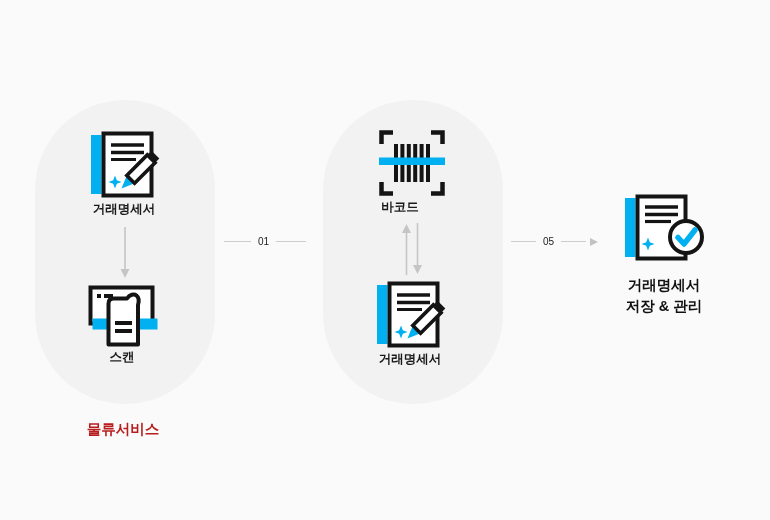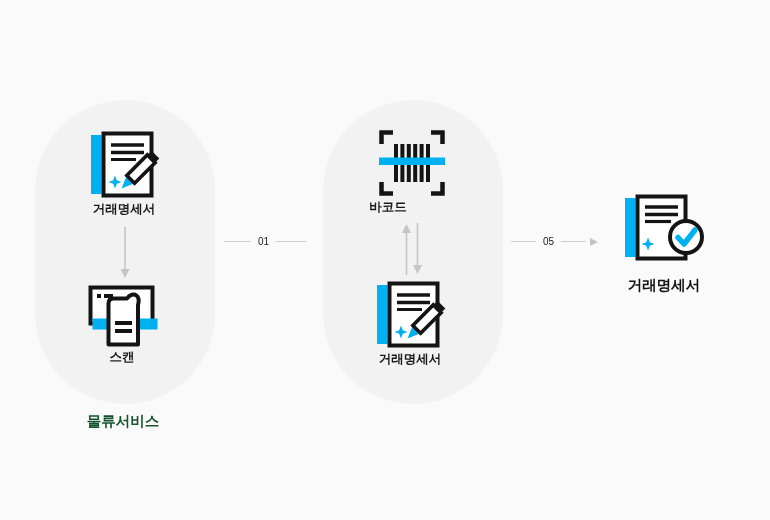--- a/index.html
+++ b/index.html
@@ -14,21 +14,21 @@
   }
   #pill-1 { left:35px; }
   #pill-2 { left:323px; }
   .abs { position:absolute; }
   .icon-label {
     position:absolute; transform:translateX(-50%);
     font-size:12.5px; font-weight:700; color:#191919; white-space:nowrap;
   }
   .stage-title {
     position:absolute; transform:translateX(-50%);
-    font-size:14.5px; font-weight:700; color:#14532d; white-space:nowrap;
+    font-size:14.5px; font-weight:700; color:#b91c1c; white-space:nowrap;margin-top:8px;
   }
   #stage3-title {
     position:absolute; transform:translateX(-50%);
     font-size:14.5px; font-weight:700; color:#111;
     text-align:center; line-height:21px; white-space:nowrap;
   }
   .connector {
     position:absolute; display:flex; align-items:center; gap:7px;
     font-size:10px; color:#222; font-weight:500;
   }
@@ -94,21 +94,21 @@
     <path d="M2.5 52 V63.5 H14" fill="none" stroke="#141414" stroke-width="4.5"></path>
     <path d="M63.5 52 V63.5 H52" fill="none" stroke="#141414" stroke-width="4.5"></path>
     <line x1="17" y1="14" x2="17" y2="52" stroke="#141414" stroke-width="4"></line>
     <line x1="23.4" y1="14" x2="23.4" y2="52" stroke="#141414" stroke-width="4"></line>
     <line x1="29.8" y1="14" x2="29.8" y2="52" stroke="#141414" stroke-width="4"></line>
     <line x1="36.2" y1="14" x2="36.2" y2="52" stroke="#141414" stroke-width="4"></line>
     <line x1="42.6" y1="14" x2="42.6" y2="52" stroke="#141414" stroke-width="4"></line>
     <line x1="49" y1="14" x2="49" y2="52" stroke="#141414" stroke-width="4"></line>
     <rect x="0" y="27.5" width="66" height="7.5" fill="#00b0f0"></rect>
   </svg>
-  <div class="icon-label" style="left:388px;top:199px;">바코드</div>
+  <div class="icon-label" style="left:400px;top:199px;">바코드</div>
 
   <svg class="abs" style="left:399px;top:223px;" width="26" height="52" viewBox="0 0 26 52">
     <line x1="7.5" y1="9" x2="7.5" y2="52" stroke="#c5c5c5" stroke-width="1.6"></line>
     <polygon points="3,10 12,10 7.5,1" fill="#c5c5c5"></polygon>
     <line x1="18.5" y1="0" x2="18.5" y2="43" stroke="#c5c5c5" stroke-width="1.6"></line>
     <polygon points="14,42 23,42 18.5,51" fill="#c5c5c5"></polygon>
   </svg>
 
   <svg class="abs" style="left:376px;top:281px;" width="76" height="68" viewBox="0 0 76 68">
     <rect x="1" y="4" width="10.5" height="59" fill="#00b0f0"></rect>
@@ -139,15 +139,16 @@
     <line x1="21" y1="13" x2="54" y2="13" stroke="#141414" stroke-width="3.6"></line>
     <line x1="21" y1="20.5" x2="54" y2="20.5" stroke="#141414" stroke-width="3.6"></line>
     <line x1="21" y1="27.5" x2="47" y2="27.5" stroke="#141414" stroke-width="3.2"></line>
     <path d="M24 43.5 L25.8 48.2 L30.5 50 L25.8 51.8 L24 56.5 L22.2 51.8 L17.5 50 L22.2 48.2 Z" fill="#00b0f0"></path>
     <circle cx="62" cy="43" r="16" fill="#ffffff" stroke="#141414" stroke-width="4"></circle>
     <path d="M54 43.5 L60 50 L71 36" fill="none" stroke="#00b0f0" stroke-width="5.5" stroke-linecap="round" stroke-linejoin="round"></path>
   </svg>
 
   <div id="stage3-title" style="left:664px;top:275px;">
     <div>거래명세서</div>
+    <div>저장 &amp; 관리</div>
   </div>
 
 </div>
 
 </body></html>

